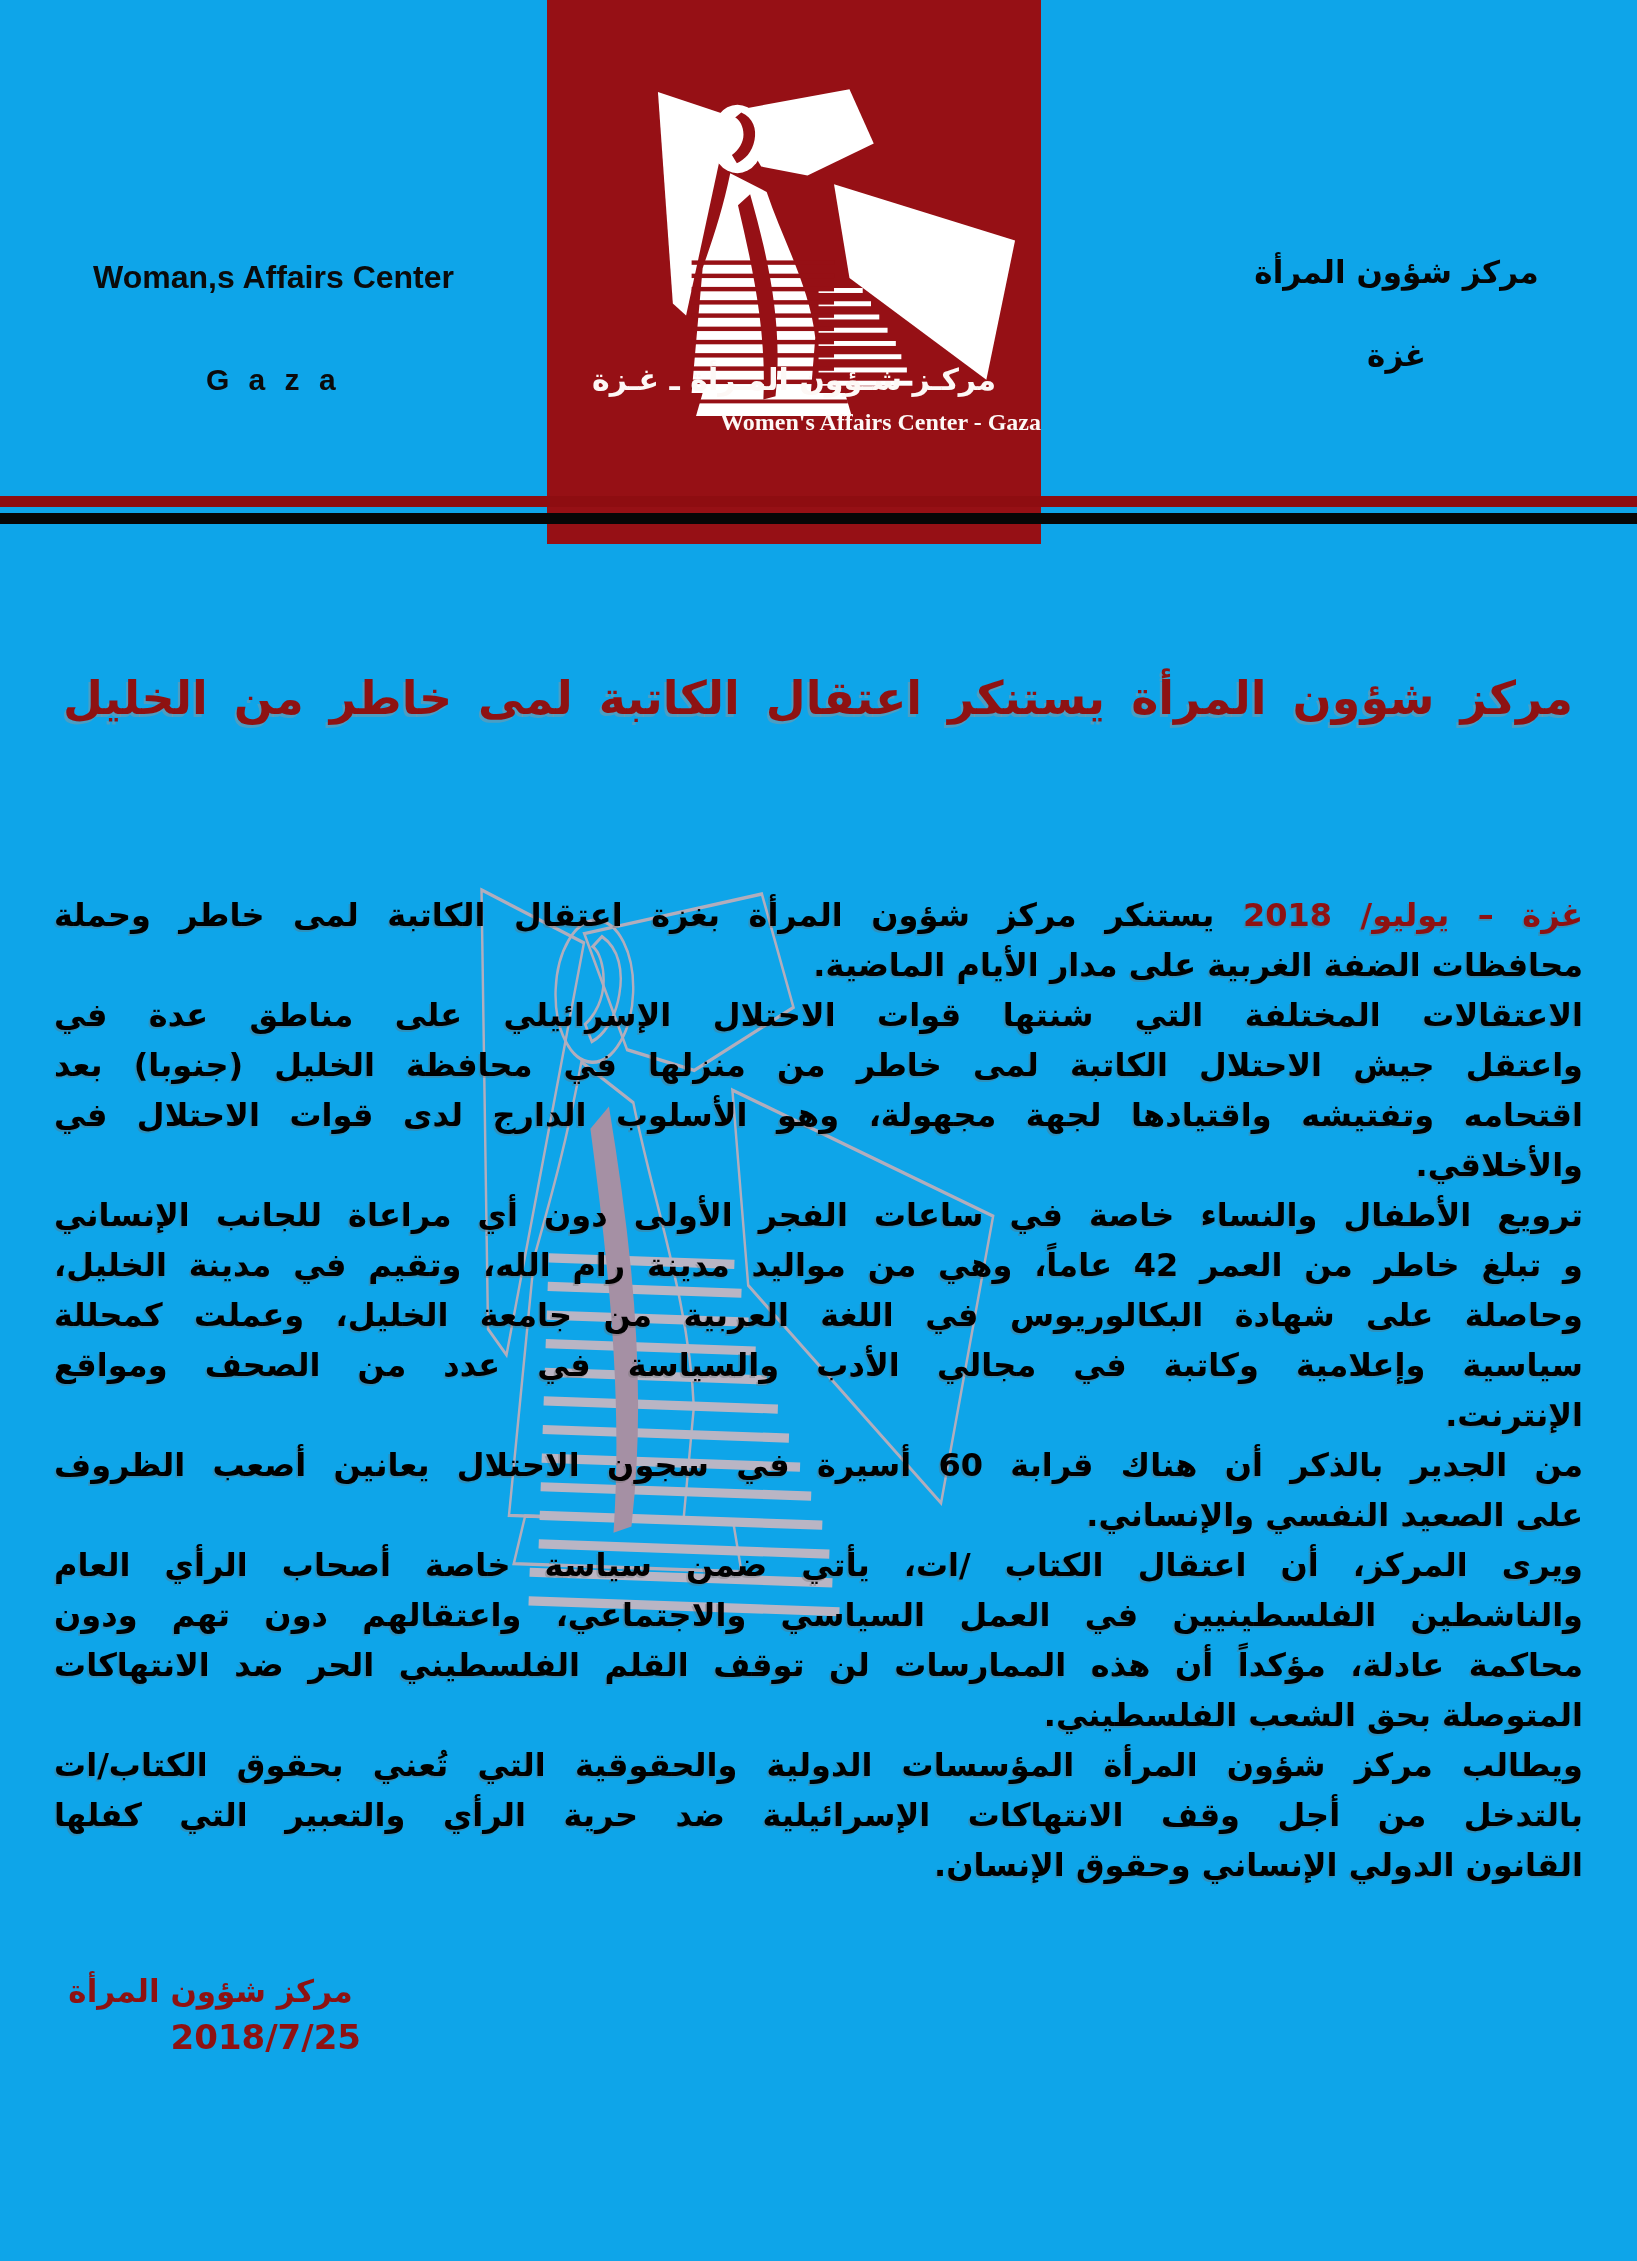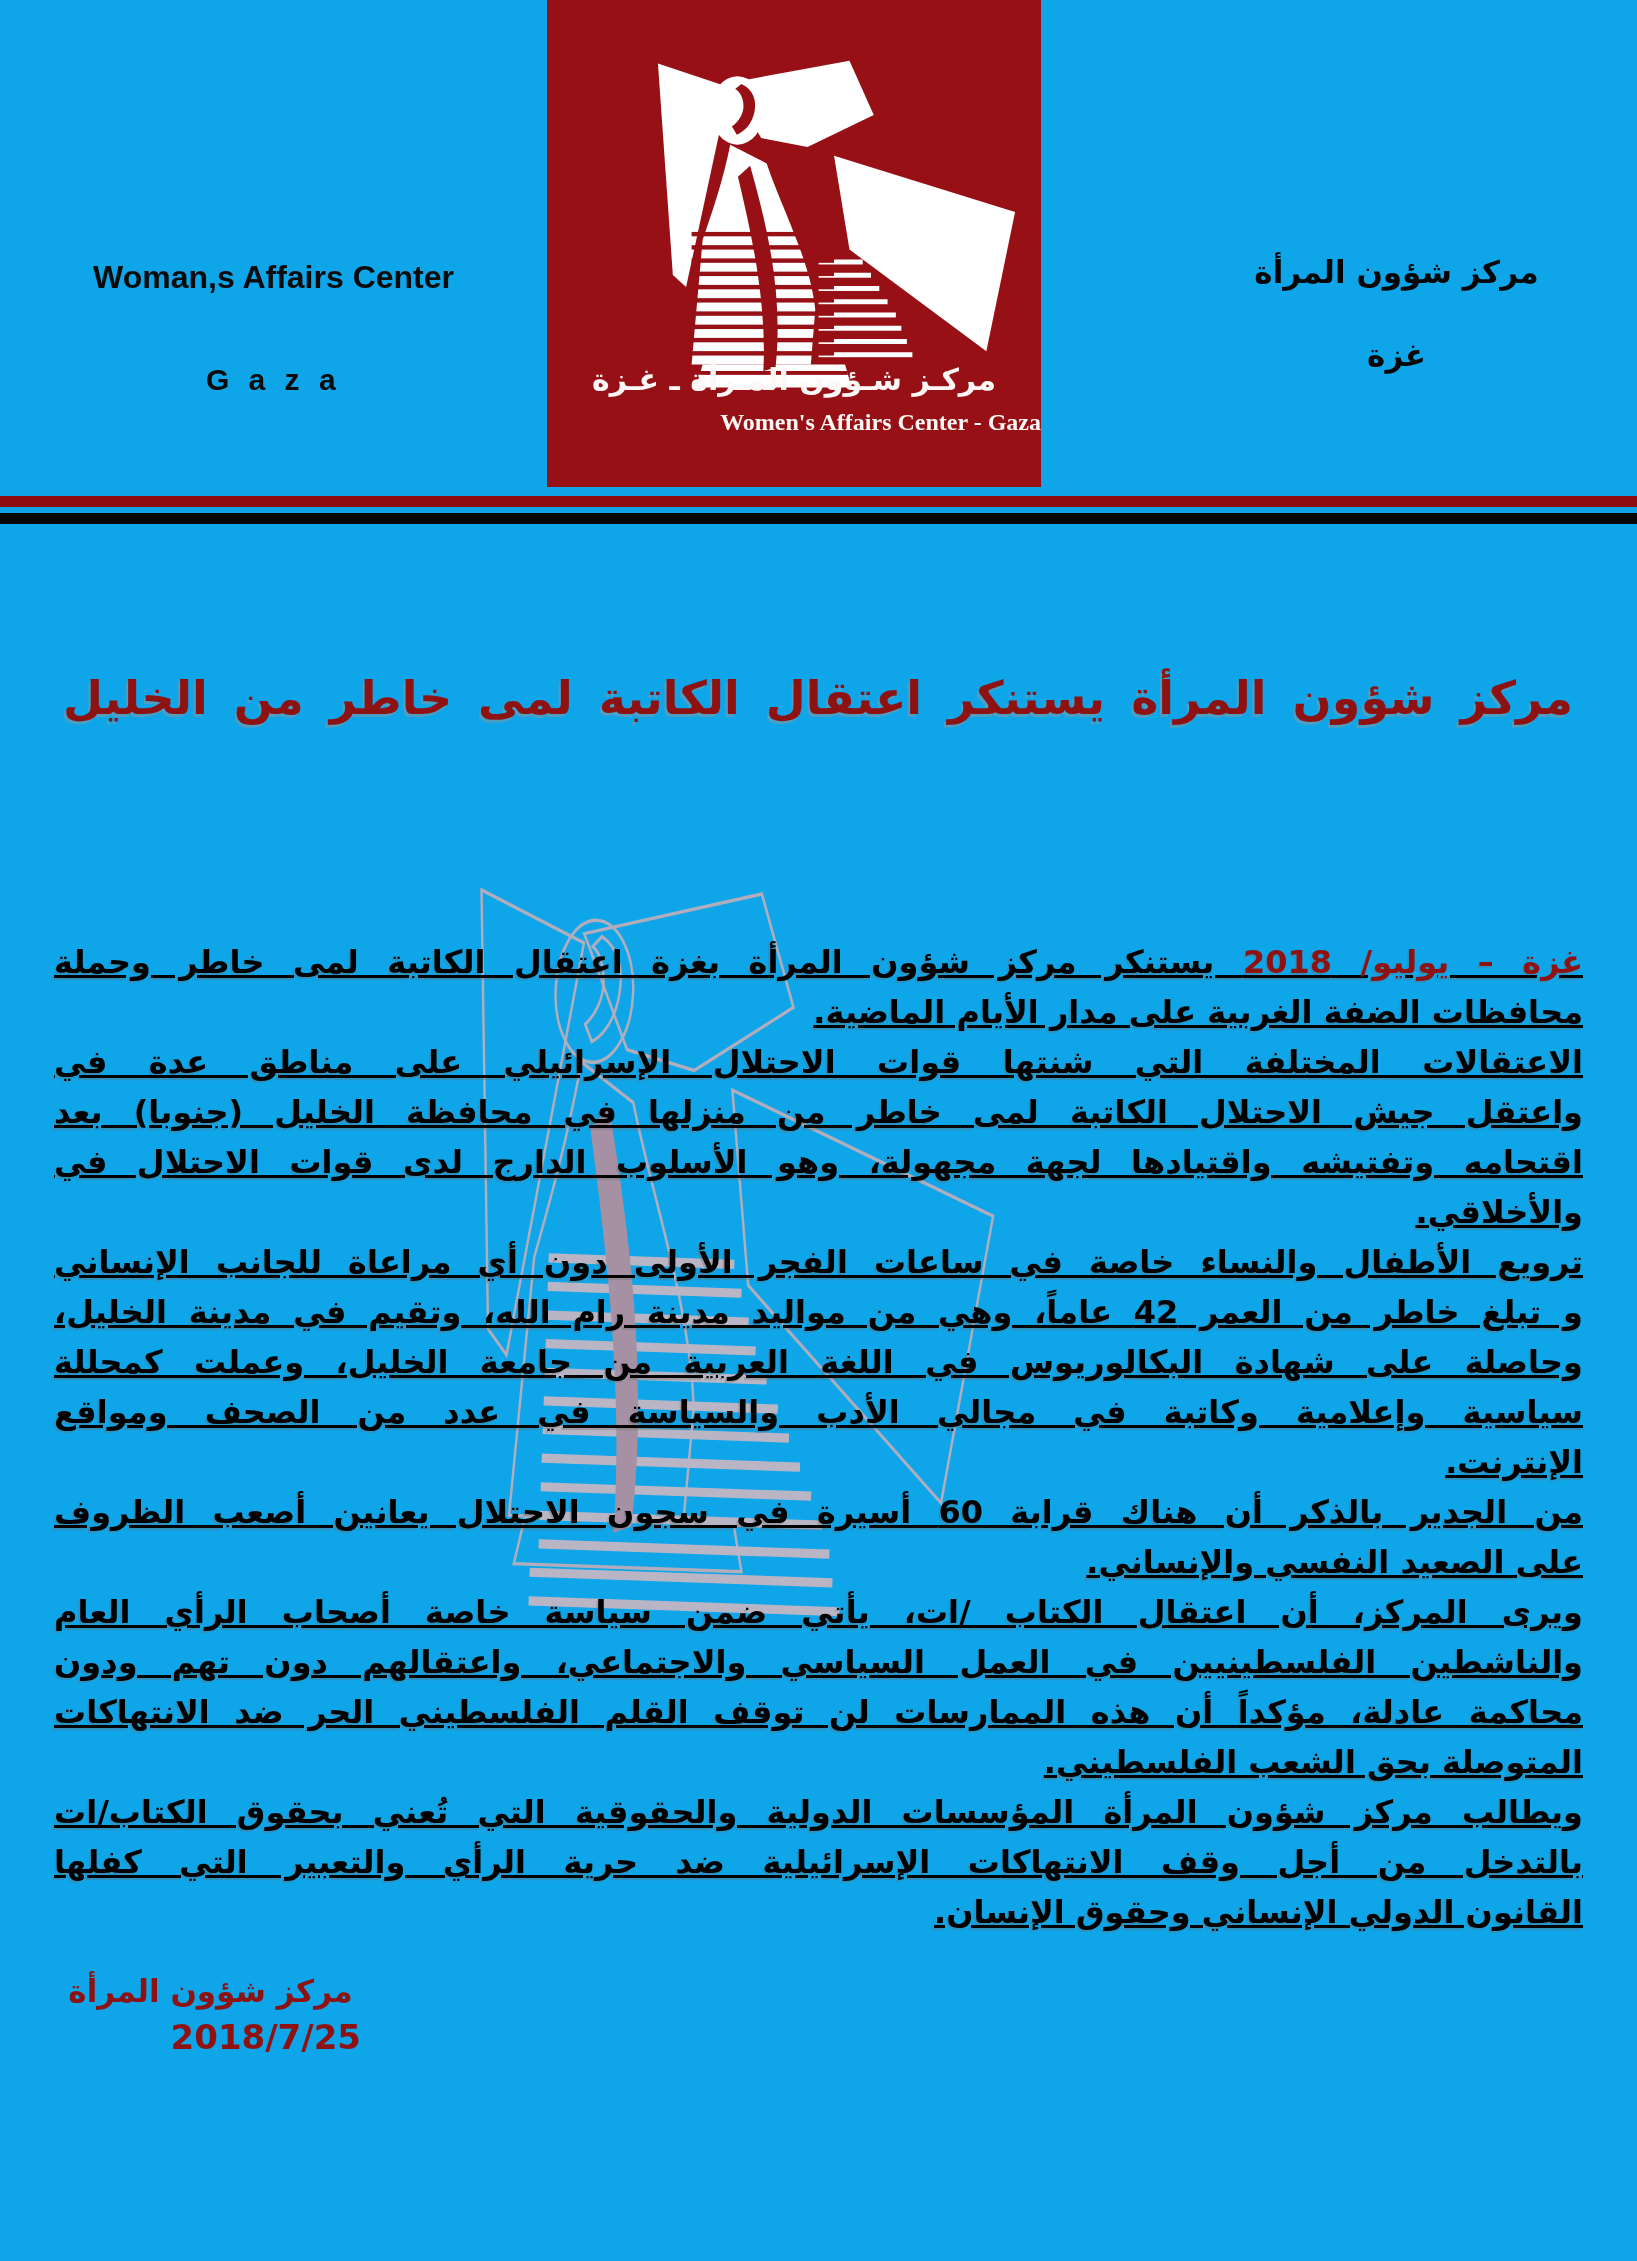--- a/index.html
+++ b/index.html
@@ -6,21 +6,21 @@
   .page{position:relative;width:1637px;height:2261px;background:#0ea5e9;overflow:hidden;
         font-family:"DejaVu Sans",sans-serif;}
 
   
   .hdr-left{position:absolute;left:0;top:0;width:547px;height:497px;}
   .hdr-left .l1{position:absolute;top:258px;left:0;width:100%;text-align:center;
       font:bold 32px/39px "Liberation Sans","DejaVu Sans",sans-serif;color:#0b0b0b;}
   .hdr-left .l2{position:absolute;top:362px;left:0;width:100%;text-align:center;
       font:bold 30px/35px "Liberation Sans","DejaVu Sans",sans-serif;color:#0b0b0b;letter-spacing:5.5px;}
 
-  .logo{position:absolute;left:547px;top:0;width:494px;height:487px;background:#961015;}
+  .logo{position:absolute;left:547px;top:0;width:494px;height:544px;background:#961015;}
   .logo svg{position:absolute;left:0;top:0;width:100%;height:100%;}
   .logo .ar{position:absolute;top:360px;left:0;width:100%;text-align:center;direction:rtl;
       font:bold 30px/40px "DejaVu Sans",sans-serif;color:#fdf8f6;}
   .logo .en{position:absolute;top:406px;left:0;width:100%;text-align:right;
       font:bold 24px/32px "Liberation Serif","DejaVu Serif",serif;color:#fdf8f6;}
 
   .hdr-right{position:absolute;left:1209px;top:0;width:375px;}
   .hdr-right .r1{position:absolute;top:250px;left:0;width:100%;text-align:center;direction:rtl;
       font:bold 31px/44px "DejaVu Sans",sans-serif;color:#060606;}
   .hdr-right .r2{position:absolute;top:333px;left:0;width:100%;text-align:center;direction:rtl;
@@ -33,21 +33,21 @@
   .title{position:absolute;left:63px;top:658px;width:1510px;direction:rtl;
       text-align:justify;text-align-last:justify;
       font:bold 46px/80px "DejaVu Sans",sans-serif;color:#8e1212;
       text-shadow:-2.2px 2.8px 0 rgba(150,150,150,.45);}
 
   
   .wm{position:absolute;left:306px;top:765px;width:723px;height:1010px;
       transform:rotate(2deg);opacity:.8;z-index:0;pointer-events:none;}
 
   
-  .body-txt{position:absolute;left:54px;top:937px;width:1529px;z-index:1;text-decoration:underline;}
+  .body-txt{position:absolute;left:54px;top:890px;width:1529px;z-index:1;}
   .bline{direction:rtl;text-align:justify;text-align-last:justify;height:50px;
       font:bold 32px/50px "DejaVu Sans",sans-serif;color:#000;
       text-shadow:-1.7px 2.2px 0 rgba(110,110,110,.35);}
   .bline.end{text-align-last:right;}
   .bline .dl{color:#8e1212;}
 
   
   .footer{position:absolute;left:60px;top:1971px;width:301px;z-index:1;}
   .footer .f1{width:100%;text-align:center;direction:rtl;
       font:bold 31px/40px "DejaVu Sans",sans-serif;color:#8e1212;}

